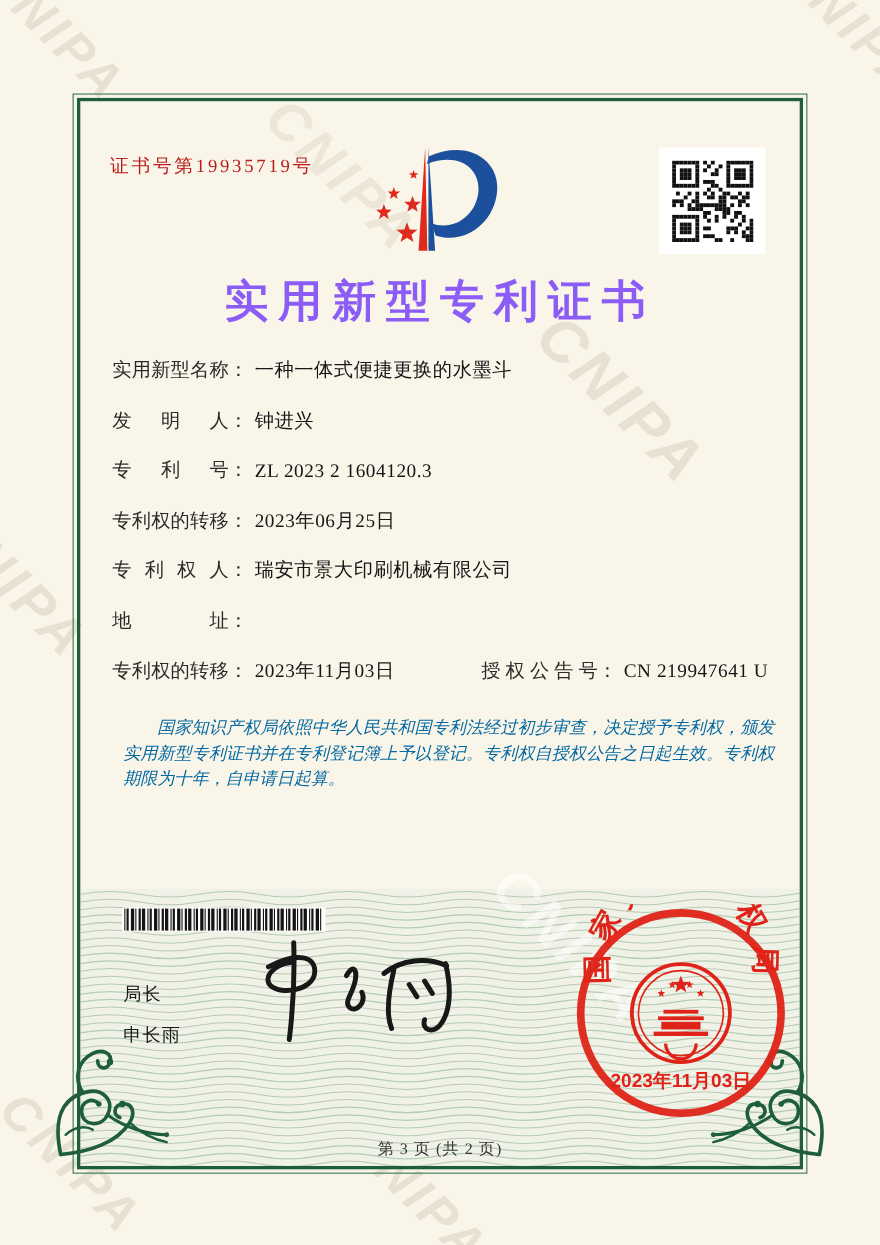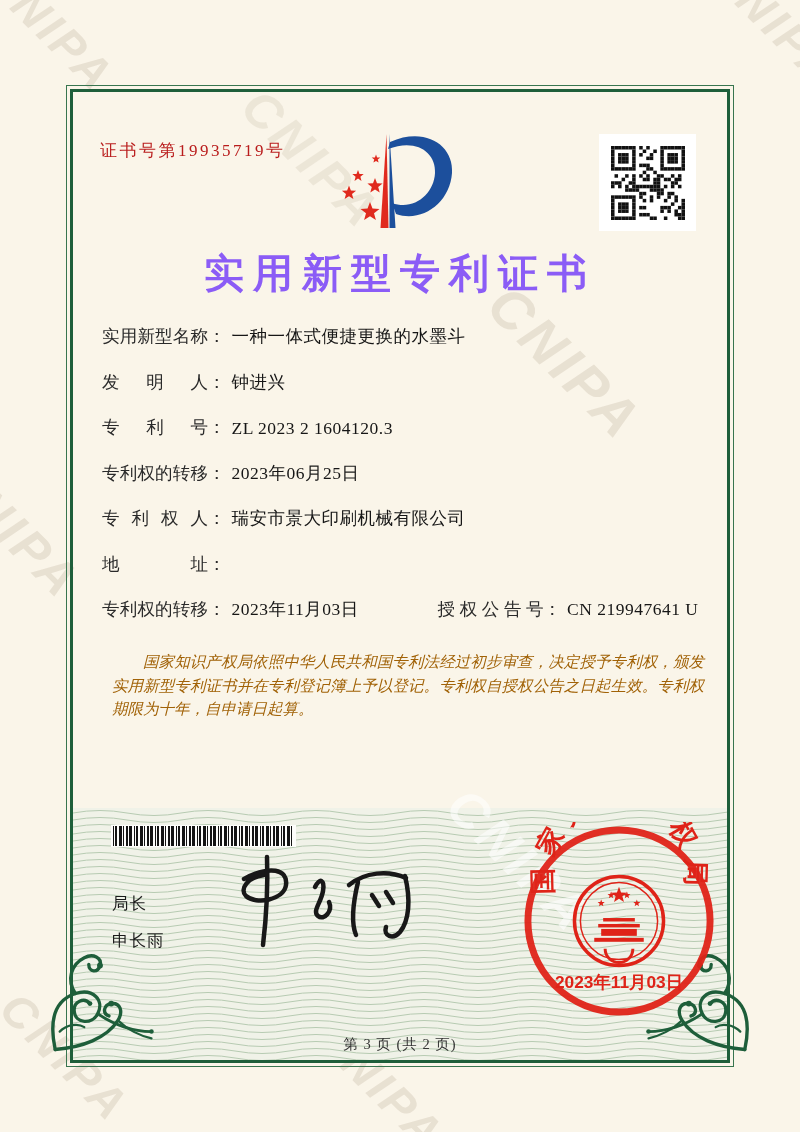--- a/index.html
+++ b/index.html
@@ -55,21 +55,21 @@
     display:inline-block; width:106px; color:#2a2a2a;
     text-align:justify; text-align-last:justify; flex:none;
   }
   .fcolon { flex:none; color:#2a2a2a; margin-right:6px; }
   .fvalue { color:#161616; letter-spacing:0.5px; white-space:nowrap;margin-top:28px; }
   .pair2 { display:flex; align-items:baseline; margin-left:28px; }
   .v1 { width:178px; }
   
   .paras {
     position:absolute; left:112px; top:650px; width:592px; z-index:3;
-    font-size:15.5px; line-height:23.5px; font-style:italic; color:#a16207;
+    font-size:15.5px; line-height:23.5px; font-style:italic; color:#0369a1;
     text-align:justify;
   }
   .paras p { text-indent:2em; margin-bottom:1px; }
   
   .barcode {
     position:absolute; left:111px; top:825px; height:22px; z-index:3;
     background:#fdfdfb; padding:1px 2px; display:flex; align-items:stretch;
   }
   .barcode div { background:#141414; height:100%; }
   .sig-label {

